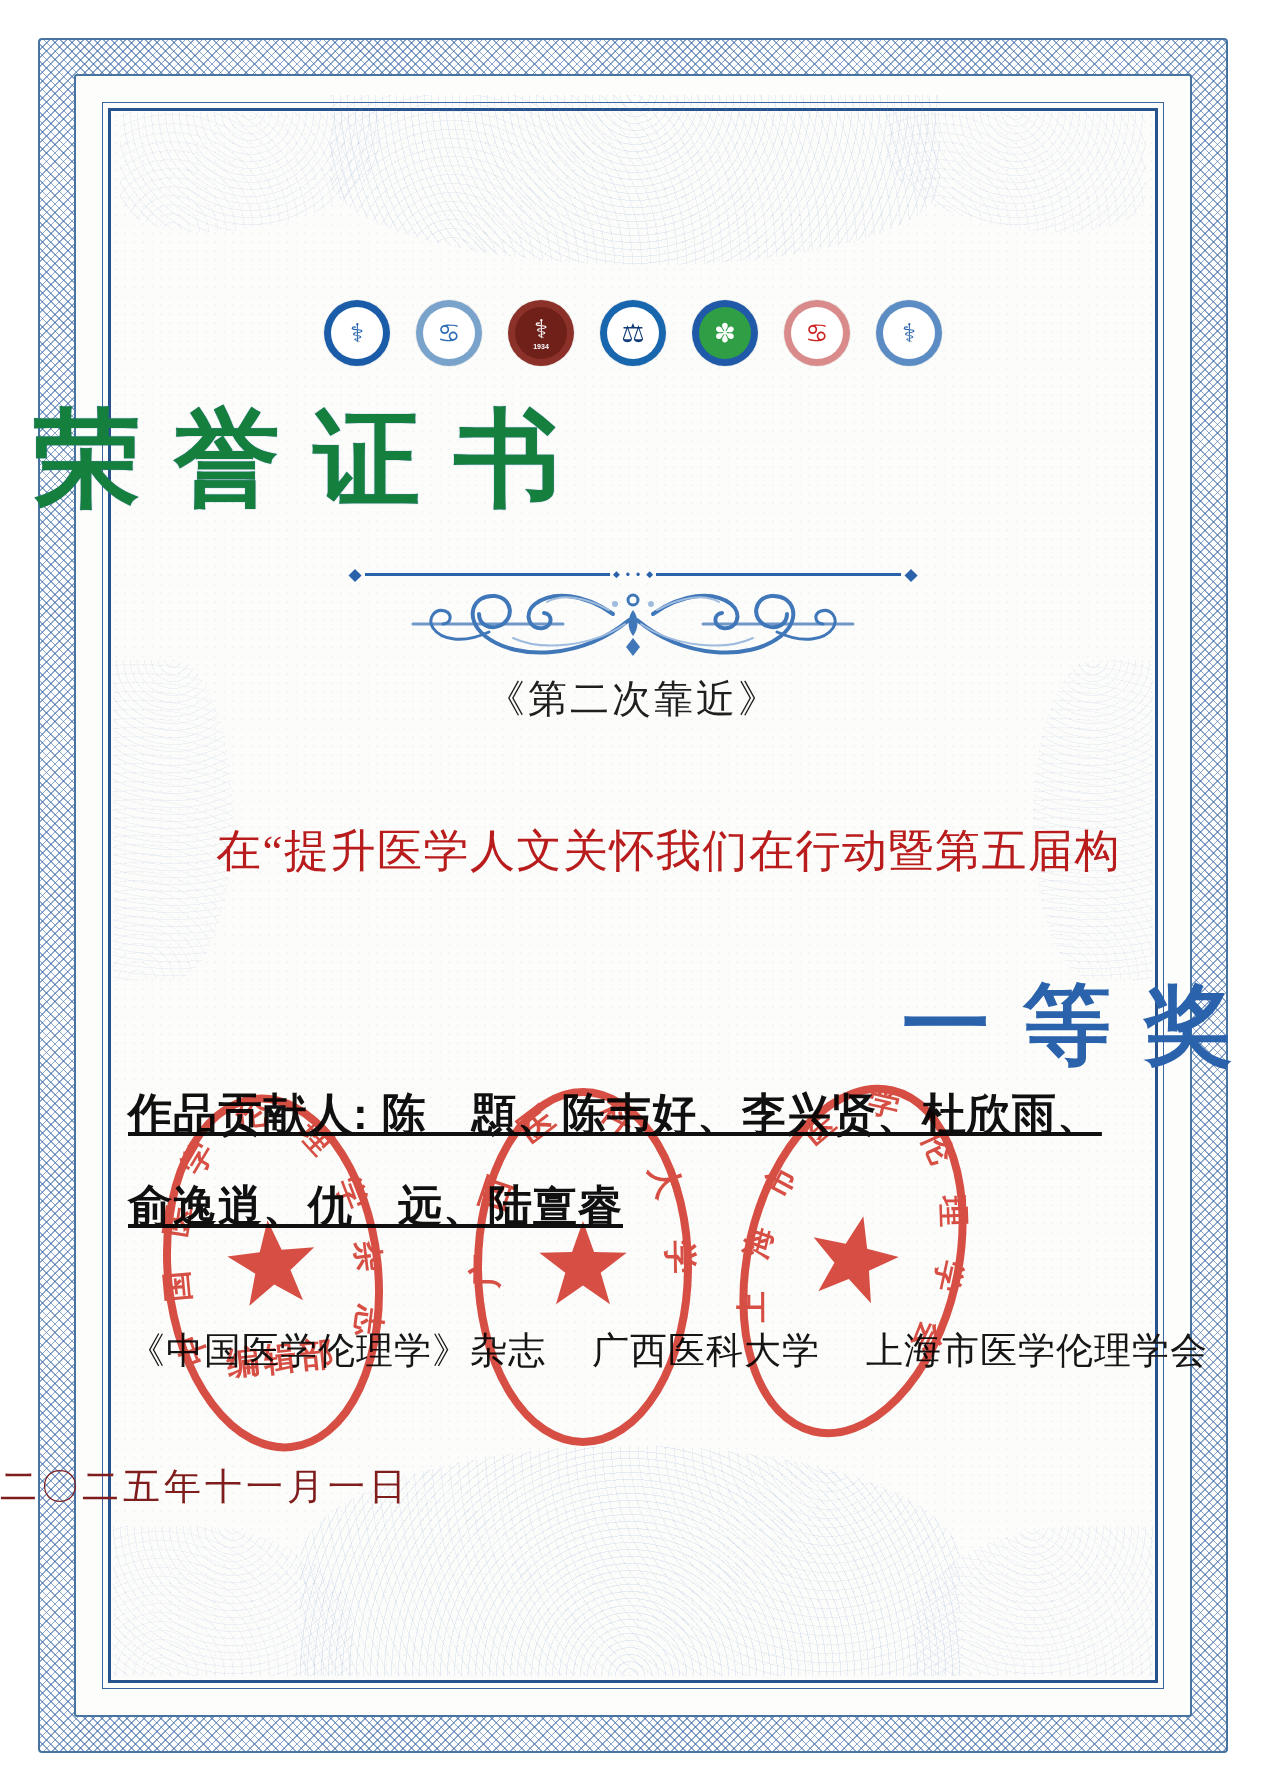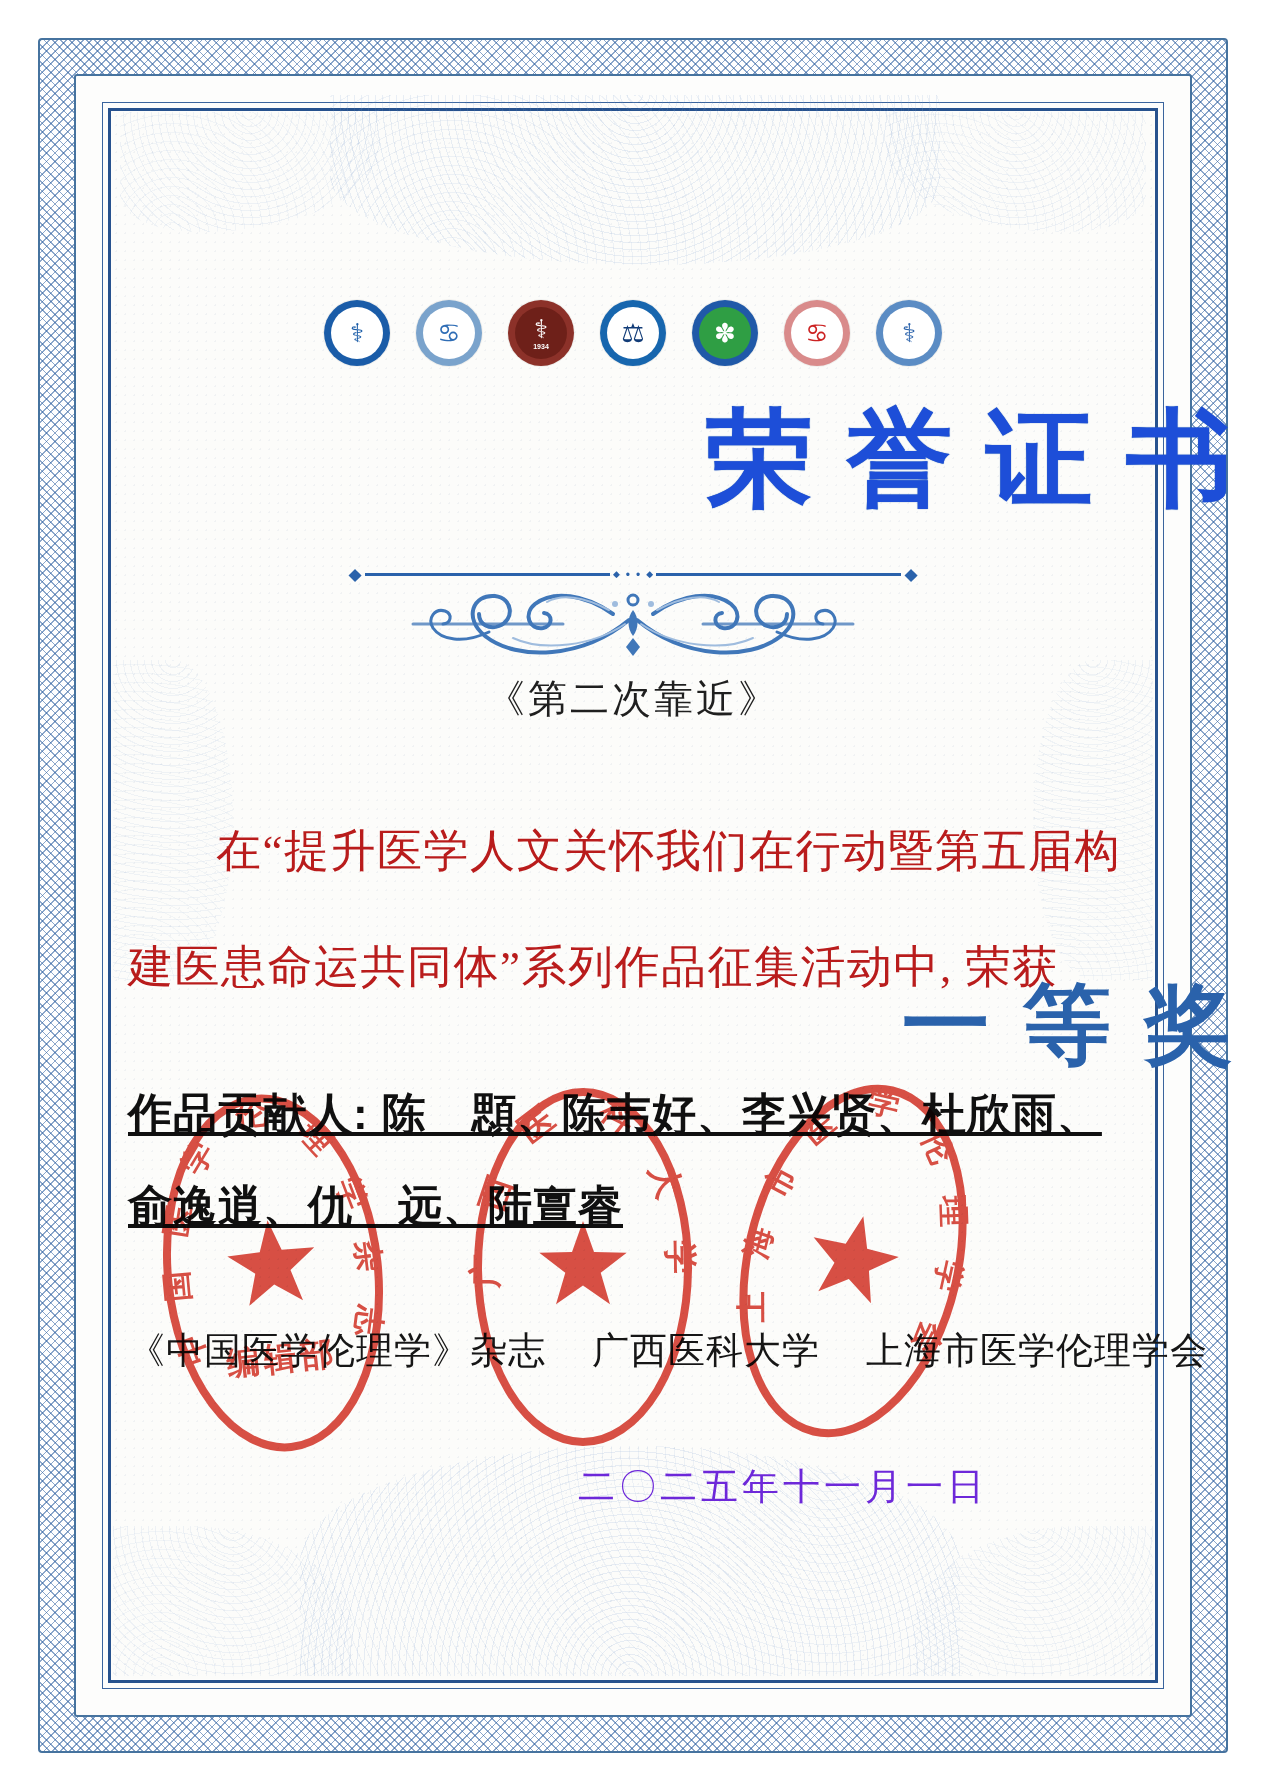--- a/index.html
+++ b/index.html
@@ -46,22 +46,22 @@
   .wm-br{right:113px;bottom:115px;width:240px;height:150px;border-radius:70% 0 0 0;opacity:.4;}
   
   .logos{position:absolute;left:0;top:300px;width:100%;display:flex;justify-content:center;gap:26px;z-index:3;}
   .logo{width:66px;height:66px;border-radius:50%;display:flex;align-items:center;justify-content:center;
         box-shadow:0 0 0 1px rgba(0,0,0,.05);}
   .logo-center{width:52px;height:52px;border-radius:50%;display:flex;flex-direction:column;
         align-items:center;justify-content:center;font-size:26px;line-height:1;}
   .logo-label{font-size:7px;letter-spacing:0;margin-top:1px;font-weight:700;}
   
   .title{
-    position:absolute;left:0;top:388px;width:100%;text-align:right;z-index:3;
-    font-size:106px;font-weight:900;color:#1d4ed8;letter-spacing:.32em;padding-left:.32em;box-sizing:border-box;
+    position:absolute;left:0;top:388px;width:100%;text-align:left;z-index:3;
+    font-size:106px;font-weight:900;color:#15803d;letter-spacing:.32em;padding-left:.32em;box-sizing:border-box;
     text-shadow:0 0 1px #2a62ab;
   }
   .divider{position:absolute;left:0;top:566px;width:100%;display:flex;justify-content:center;z-index:3;}
   .divider-inner{width:575px;display:flex;align-items:center;color:#2a62ab;}
   .divider-inner .line{flex:1;height:2.5px;background:#2a62ab;}
   .divider-inner .dia{font-size:17px;line-height:1;margin:0 3px;}
   .divider-inner .dia.small{font-size:9px;}
   .divider-inner .dot{font-size:12px;line-height:1;margin:0 3px;}
   .flourish{position:absolute;left:50%;top:580px;transform:translateX(-50%);z-index:3;}
   .work-title{
@@ -82,21 +82,21 @@
   .contributors{
     position:absolute;left:128px;right:110px;top:1068px;z-index:3;
     font-size:44px;font-weight:700;color:#101010;line-height:92px;letter-spacing:1px;text-decoration:underline;
   }
   .orgs{
     position:absolute;left:128px;top:1326px;z-index:3;display:flex;gap:46px;
     font-size:37px;color:#161616;font-weight:500;letter-spacing:1px;
   }
   .date{
     position:absolute;left:0;top:1462px;width:100%;box-sizing:border-box;padding-right:278px;
-    text-align:right;z-index:3;font-size:37px;color:#6d28d9;letter-spacing:4px;
+    z-index:3;font-size:37px;color:#7f1d1d;letter-spacing:4px;
   }
   
   .stamp{position:absolute;z-index:4;mix-blend-mode:multiply;opacity:.88;}
   .stamp svg{display:block;}
   .stamp-1{left:148px;top:1078px;}
   .stamp-2{left:458px;top:1072px;}
   .stamp-3{left:728px;top:1066px;}
 </style>
 </head>
 <body>
@@ -194,21 +194,20 @@
         <circle cx="302" cy="24" r="3" fill="#9fbcde"></circle>
         <circle cx="338" cy="24" r="3" fill="#9fbcde"></circle>
       </g>
     </svg>
   </div>
 
   <div class="work-title">《第二次靠近》</div>
 
   <div class="body-text">
     <div class="l1">在“提升医学人文关怀我们在行动暨第五届构</div>
-    <div class="l2">建医患命运共同体”系列作品征集活动中, 荣获</div>
   </div>
 
   <div class="award">一等奖</div>
 
   <div class="contributors">
     <div>作品贡献人: 陈　顋、陈韦好、李兴贤、杜欣雨、</div>
     <div>俞逸逍、仇　远、陆亶睿</div>
   </div>
 
   <div class="orgs">

